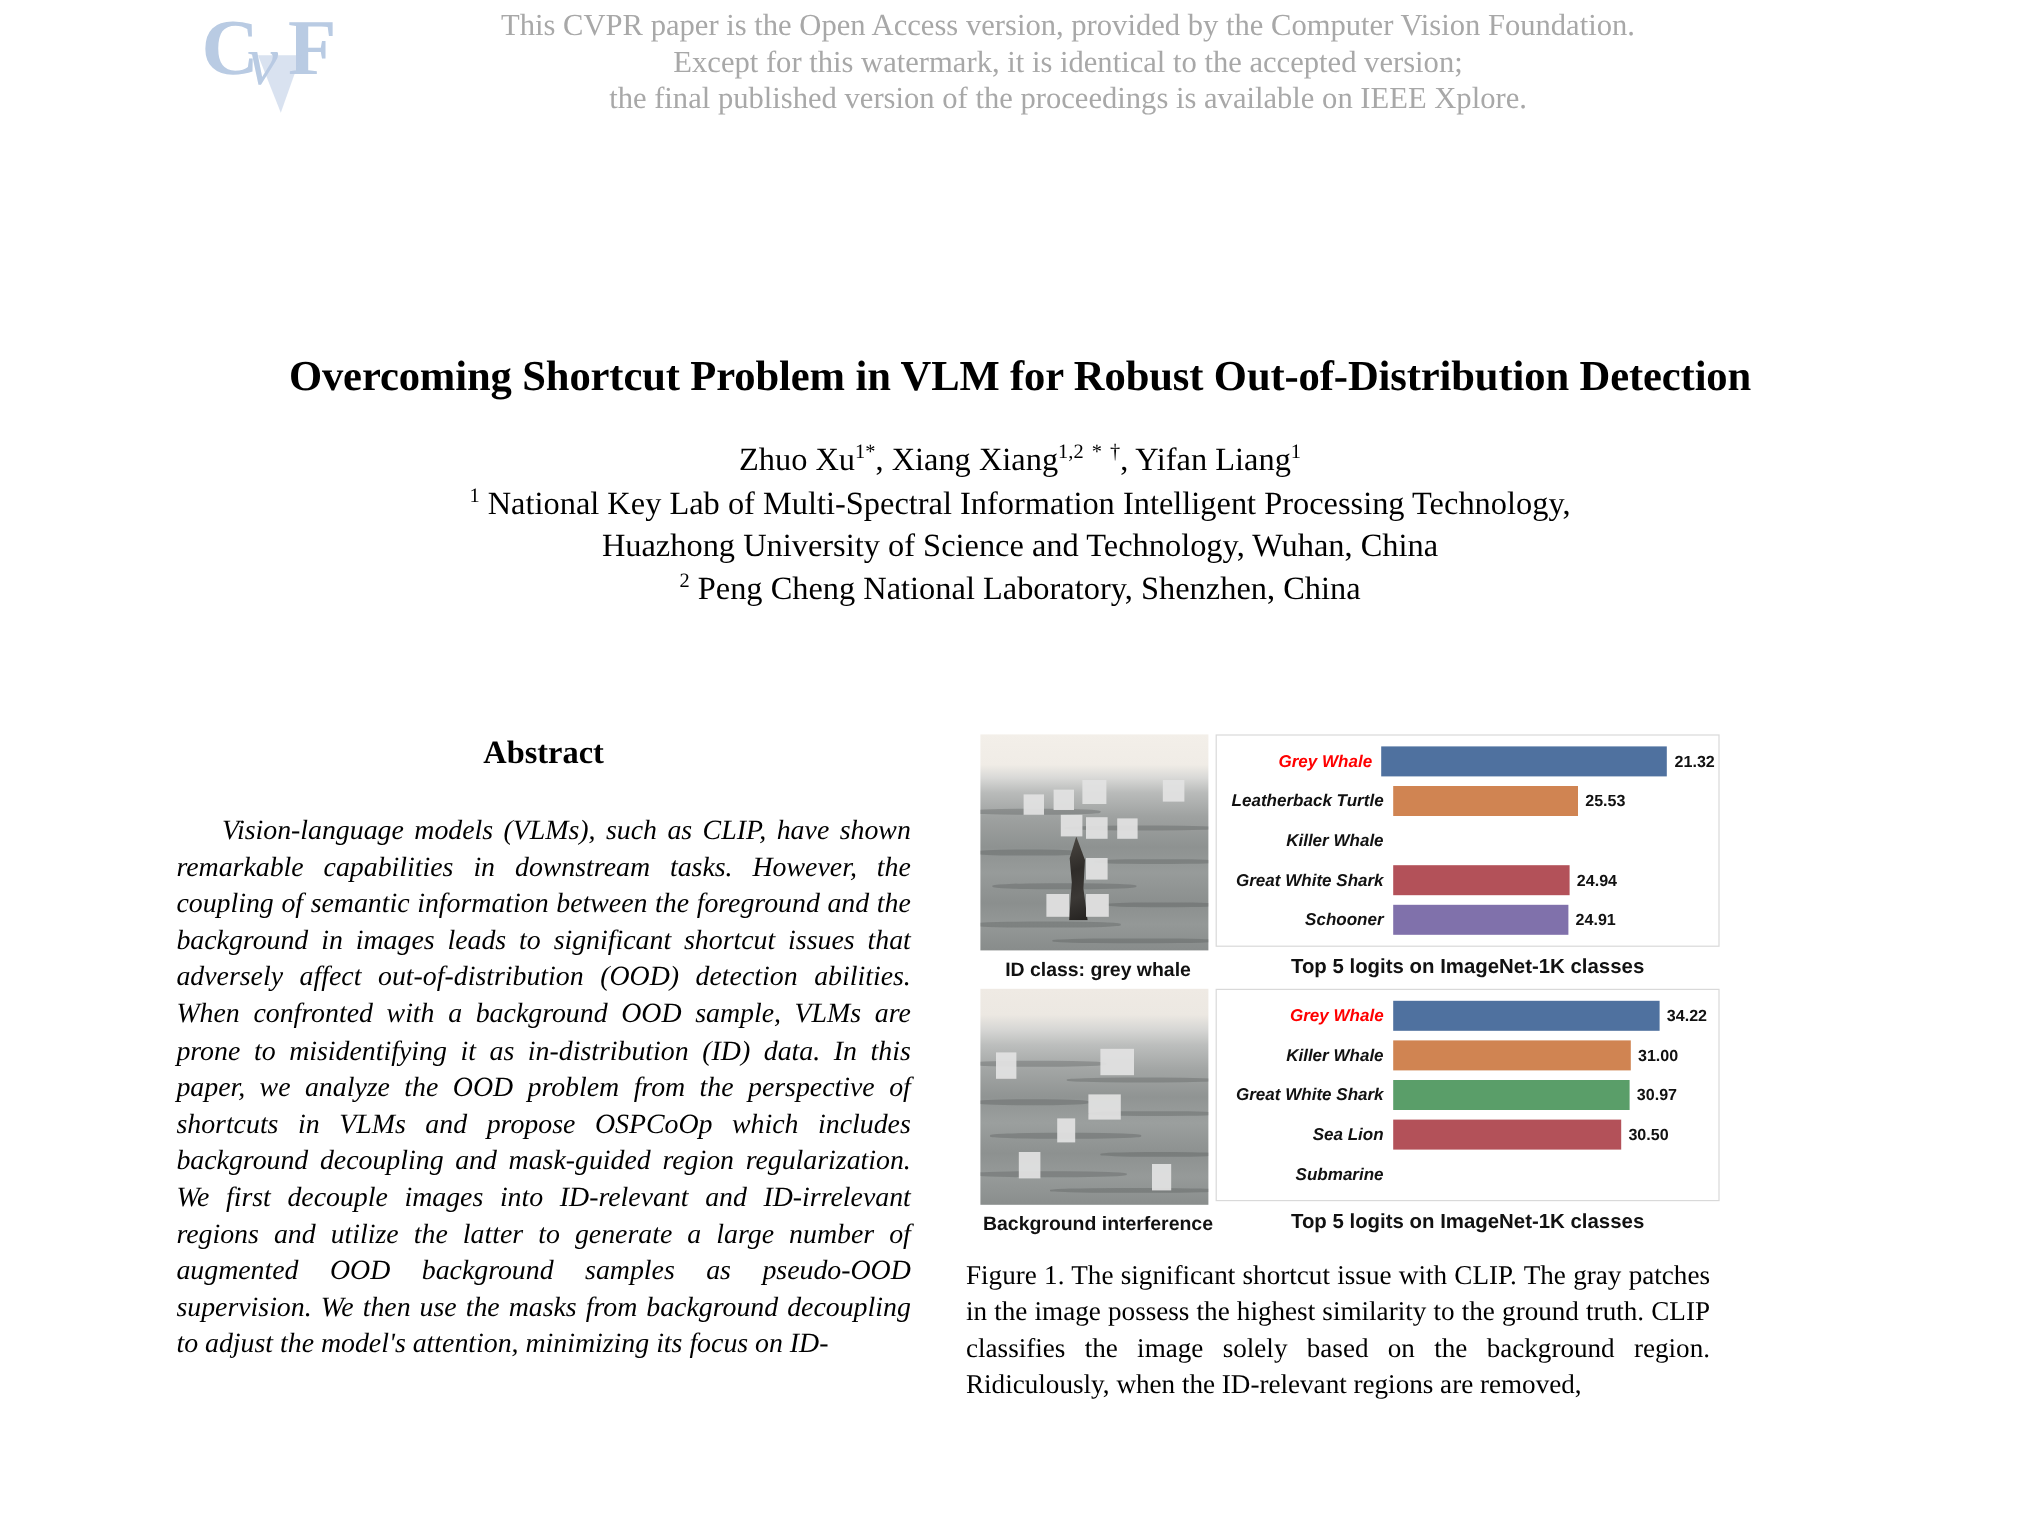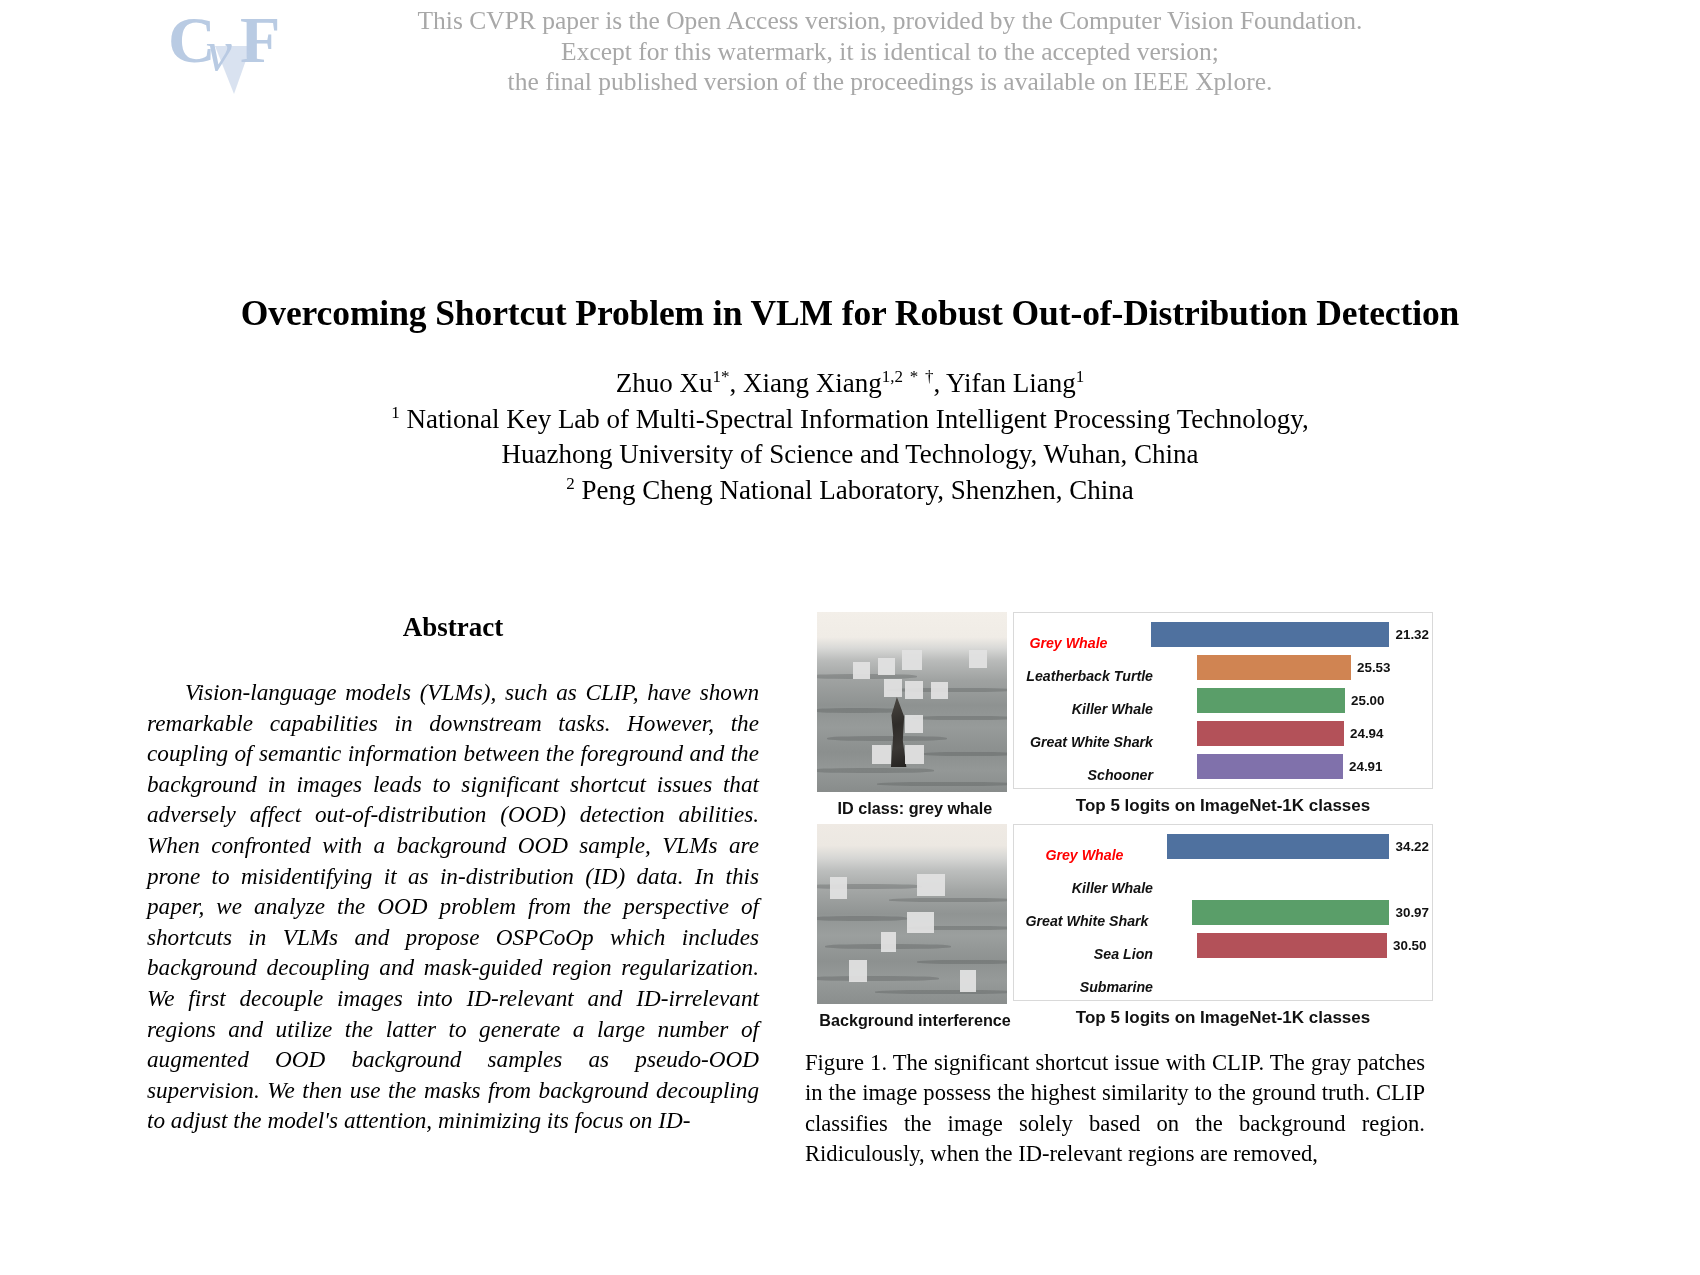--- a/index.html
+++ b/index.html
@@ -152,23 +152,22 @@
   
   .chart-wrap {
     width: 420px;
     background: #ffffff;
     border: 1px solid #d9d9d9;
     padding: 5px 3px 5px 0;
   }
   .chart-rows { width: 100%; }
   .bar-row {
     display: flex;
-    align-items: flex-end;
+    align-items: center;
     height: 33px;
-    gap: 36px;
   }
   .bar-label {
     width: 147px;
     text-align: right;
     padding-right: 8px;
     font-family: "Liberation Sans", "DejaVu Sans", sans-serif;
     font-weight: bold;
     font-style: italic;
     font-size: 14.2px;
     color: #111;
@@ -293,24 +292,20 @@
             <div class="bar-row">
               <div class="bar-label">Leatherback Turtle</div>
               <div class="bar-track">
                 <div class="bar" style="width:154px; background:#d08452;"></div>
                 <div class="bar-value">25.53</div>
               </div>
             </div>
 
             <div class="bar-row">
               <div class="bar-label">Killer Whale</div>
-              <div class="bar-track">
-                <div class="bar" style="width:148px; background:#5a9e69;"></div>
-                <div class="bar-value">25.00</div>
-              </div>
             </div>
 
             <div class="bar-row">
               <div class="bar-label">Great White Shark</div>
               <div class="bar-track">
                 <div class="bar" style="width:147px; background:#b35159;"></div>
                 <div class="bar-value">24.94</div>
               </div>
             </div>
 
@@ -358,20 +353,24 @@
             <div class="bar-row">
               <div class="bar-label highlight">Grey Whale</div>
               <div class="bar-track">
                 <div class="bar" style="width:222px; background:#4f719f;"></div>
                 <div class="bar-value">34.22</div>
               </div>
             </div>
 
             <div class="bar-row">
               <div class="bar-label">Killer Whale</div>
+              <div class="bar-track">
+                <div class="bar" style="width:198px; background:#d08452;"></div>
+                <div class="bar-value">31.00</div>
+              </div>
             </div>
 
             <div class="bar-row">
               <div class="bar-label">Great White Shark</div>
               <div class="bar-track">
                 <div class="bar" style="width:197px; background:#5a9e69;"></div>
                 <div class="bar-value">30.97</div>
               </div>
             </div>
 

